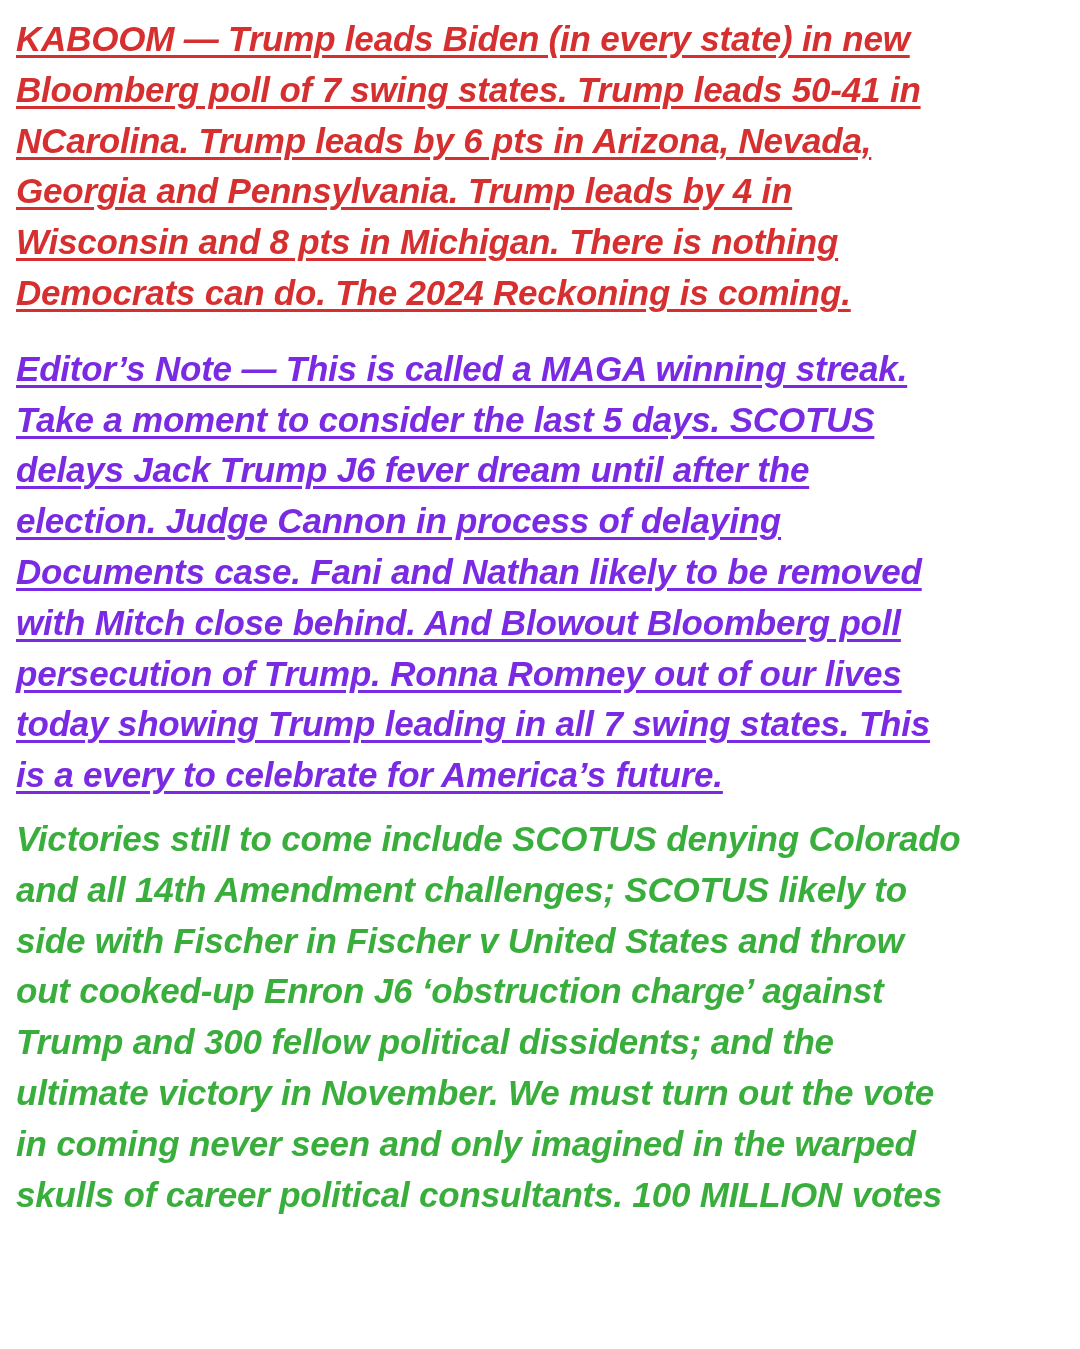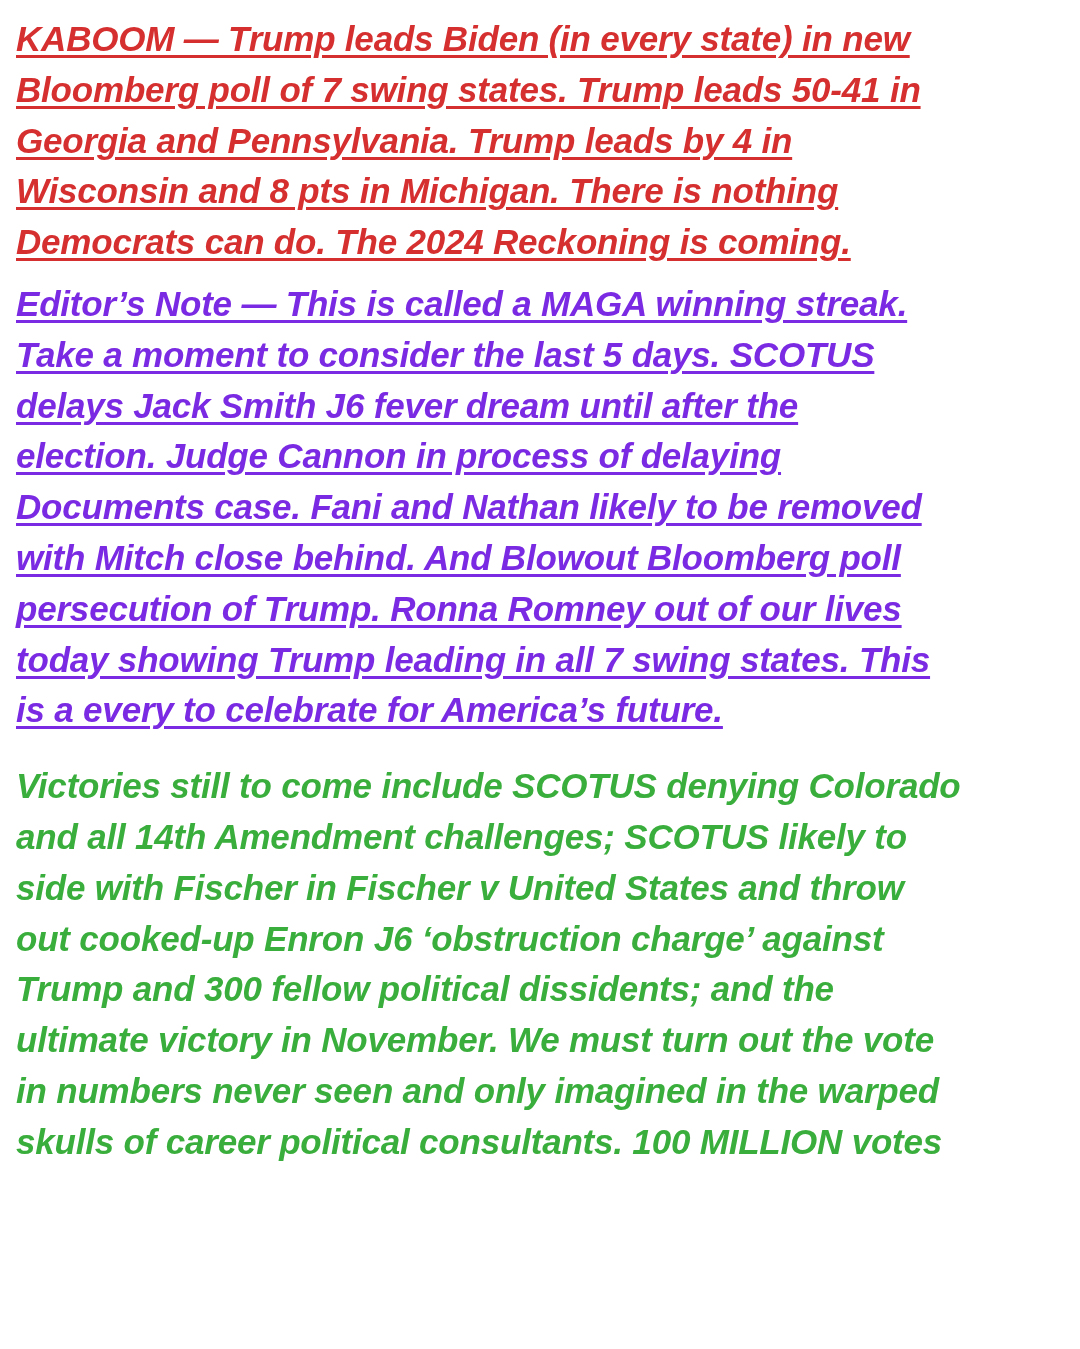--- a/index.html
+++ b/index.html
@@ -30,52 +30,53 @@
     }
     .red { color: #d62f2f; }
     .purple { color: #7a2ae2; }
     .green { color: #3aae3c; }
     .link {
       text-decoration: underline;
       text-decoration-thickness: 3px;
       text-underline-offset: 4px;
     }
     .p1 { margin-top: 0; }
-    .p2 { margin-top: 11px; }
-    .p3 { margin-top: 25px; }
+    .p2 { margin-top: 25px; }
+    .p3 { margin-top: 13px; }
   </style>
 </head>
 <body>
 
 <div class="page">
 
   <p class="para p1 red link">
     <span class="line">KABOOM — Trump leads Biden (in every state) in new</span>
     <span class="line">Bloomberg poll of 7 swing states. Trump leads 50-41 in</span>
+    <span class="line">NCarolina. Trump leads by 6 pts in Arizona, Nevada,</span>
     <span class="line">Georgia and Pennsylvania. Trump leads by 4 in</span>
     <span class="line">Wisconsin and 8 pts in Michigan. There is nothing</span>
     <span class="line">Democrats can do. The 2024 Reckoning is coming.</span>
   </p>
 
   <p class="para p2 purple link">
     <span class="line">Editor’s Note — This is called a MAGA winning streak.</span>
     <span class="line">Take a moment to consider the last 5 days. SCOTUS</span>
-    <span class="line">delays Jack Smith J6 fever dream until after the</span>
+    <span class="line">delays Jack Trump J6 fever dream until after the</span>
     <span class="line">election. Judge Cannon in process of delaying</span>
     <span class="line">Documents case. Fani and Nathan likely to be removed</span>
     <span class="line">with Mitch close behind. And Blowout Bloomberg poll</span>
     <span class="line">persecution of Trump. Ronna Romney out of our lives</span>
     <span class="line">today showing Trump leading in all 7 swing states. This</span>
     <span class="line">is a every to celebrate for America’s future.</span>
   </p>
 
   <p class="para p3 green">
     <span class="line">Victories still to come include SCOTUS denying Colorado</span>
     <span class="line">and all 14th Amendment challenges; SCOTUS likely to</span>
     <span class="line">side with Fischer in Fischer v United States and throw</span>
     <span class="line">out cooked-up Enron J6 ‘obstruction charge’ against</span>
     <span class="line">Trump and 300 fellow political dissidents; and the</span>
     <span class="line">ultimate victory in November. We must turn out the vote</span>
-    <span class="line">in numbers never seen and only imagined in the warped</span>
+    <span class="line">in coming never seen and only imagined in the warped</span>
     <span class="line">skulls of career political consultants. 100 MILLION votes</span>
   </p>
 
 </div>
 
 </body></html>

